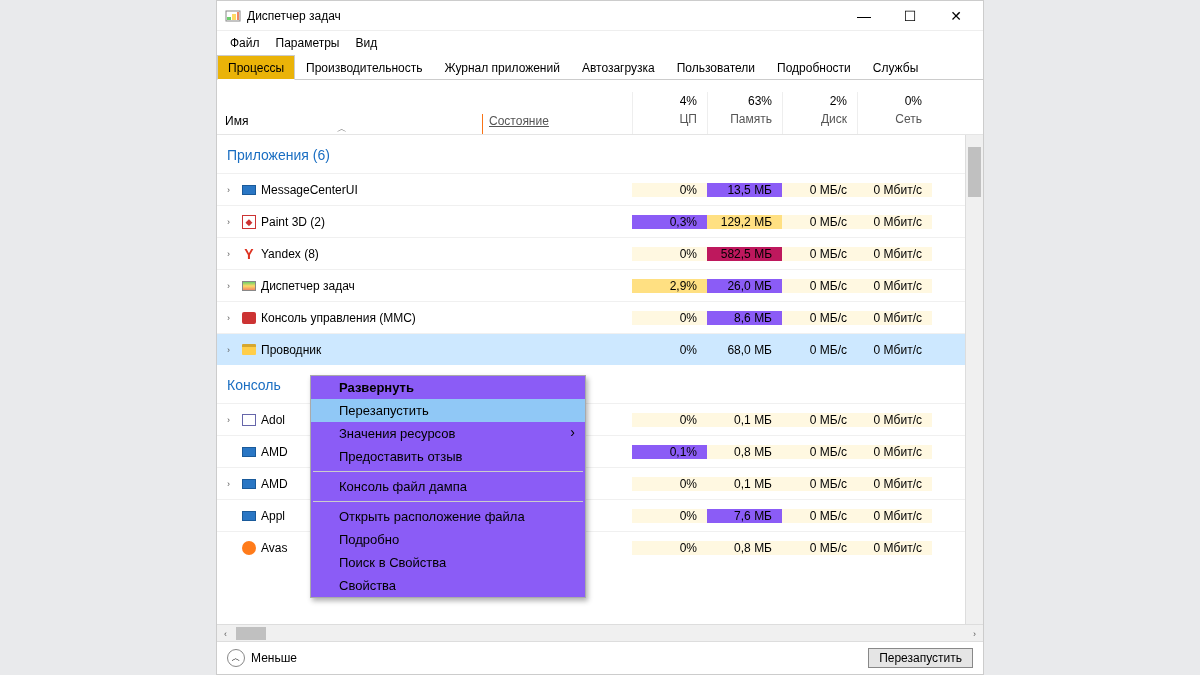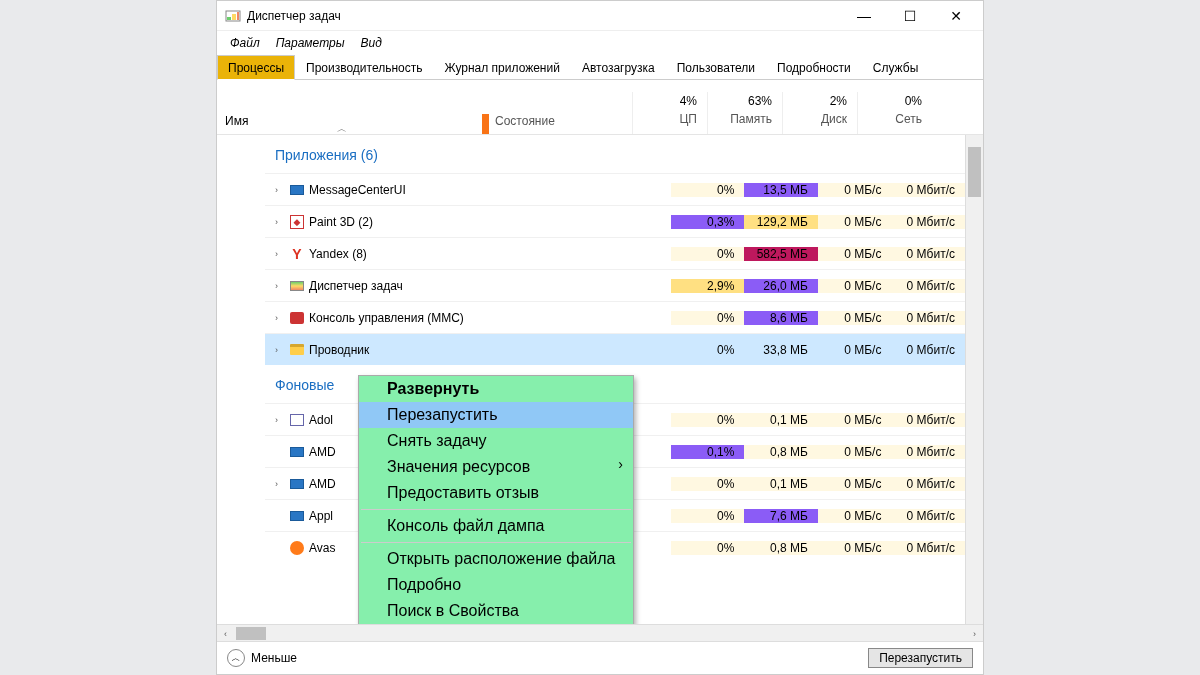--- a/index.html
+++ b/index.html
@@ -5,32 +5,32 @@
 * { box-sizing: border-box; margin: 0; padding: 0; font-family: 'Segoe UI', Tahoma, sans-serif; }
 body { background: #e9eaec; width: 1200px; height: 675px; display: flex; justify-content: center; overflow: hidden; }
 .window { width: 768px; background: #fff; border: 1px solid #ccc; display: flex; flex-direction: column; position: relative; }
 .titlebar { height: 30px; display: flex; align-items: center; justify-content: space-between; padding: 0 4px 0 8px; border-bottom: 1px solid #eee; }
 .titlebar-left { display: flex; align-items: center; gap: 6px; }
 .title-icon { width: 16px; height: 16px; display: inline-flex; }
 .titlebar-text { font-size: 12px; }
 .winbtns { display: flex; }
 .winbtn { width: 46px; height: 30px; display:flex; align-items:center; justify-content:center; font-size: 14px; font-family: Arial; }
 .menubar { display: flex; gap: 2px; padding: 2px 6px; font-size: 12px; }
-.menubar span { padding: 3px 7px; font-style: italic; }
+.menubar span { padding: 3px 7px; }
 .tabs { display: flex; border-bottom: 1px solid #ccc; font-size: 12px; }
 .tab { padding: 5px 10px 4px; border: 1px solid transparent; border-bottom: none; margin-bottom: -1px; }
 .tab.active { border-color: #ccc; background: #eab308; border-bottom: 1px solid #fff; }
 .headers { display: flex; height: 55px; border-bottom: 1px solid #e5e5e5; font-size: 12px; align-items: flex-end; }
 .hcol-name { width: 265px; padding: 0 0 6px 8px; display:flex; flex-direction:column; justify-content:flex-end; position:relative;}
 .hcol-name .chev { position:absolute; top:8px; left:120px; font-size:10px; color:#555;}
-.hcol-state { width: 150px; padding: 0 0 6px 6px; color:#555; border-left: 7px solid #f97316;}
+.hcol-state { width: 150px; padding: 0 0 6px 6px; color:#555; border-left: 1px solid #f97316; text-decoration: underline;}
 .hcol-m { width: 75px; text-align: right; padding: 0 10px 6px 0; border-left: 1px solid #eee; line-height:1.5;}
 .hcol-m .pct { color: #000; }
 .hcol-m .lbl { color: #555; }
-.body { position: relative; flex: 1; display: flex; margin-left: 48px; }
+.body { position: relative; flex: 1; display: flex; }
 .table { flex: 1; overflow: hidden; border-right: 1px solid #ddd; position: relative;}
 .scrollbar { width: 17px; background: #f0f0f0; position:relative;}
 .scrollthumb { position:absolute; top:12px; left:2px; right:2px; height:50px; background:#c0c0c0;}
 .section-hdr { font-size: 14px; color: #1a6ec2; padding: 12px 0 10px 10px; }
 .section-hdr .cnt { }
 .row { display: flex; height: 32px; align-items: center; font-size: 12px; border-top: 1px solid #f0f0f0; }
 .row.selected { background: #cde8ff; }
 .row .cell-name { width: 265px; display: flex; align-items: center; gap: 4px; padding-left: 10px;}
 .row .cell-name .exp { width: 10px; color:#555; font-size:9px;}
 .row .cell-name .ico { width: 16px; height: 16px; display:inline-flex; align-items:center; justify-content:center; font-size:12px;}
@@ -41,21 +41,21 @@
 .shade-2 { background: #ffe082; }
 .shade-3 { background: #be185d; }
 .hscroll { height: 17px; border-top:1px solid #ddd; background:#f0f0f0; display:flex;}
 .hscroll .hthumb{ width:30px; height:13px; margin-left:2px; margin-top:2px; background:#c0c0c0;}
 .hscroll .harrow{ width:17px; height:17px; display:flex;align-items:center;justify-content:center; font-size:9px; color:#555;}
 .hscroll .spacer{flex:1;}
 .footer { display: flex; align-items: center; justify-content: space-between; padding: 6px 10px; border-top: 1px solid #ddd; font-size: 12px; }
 .footer .less { display: flex; align-items: center; gap: 6px;}
 .footer .circ { width:18px;height:18px;border:1px solid #888;border-radius:50%; display:flex;align-items:center;justify-content:center; font-size:9px;}
 .footer button { font-size: 12px; padding: 2px 10px; border:1px solid #888; background:#e5e5e5;}
-.ctxmenu { position: absolute; left: 93px; top: 240px; width: 276px; background: #86efac; border: 1px solid #aaa; box-shadow: 2px 3px 5px rgba(0,0,0,0.3); z-index: 100; font-size: 16px;}
+.ctxmenu { position: absolute; left: 93px; top: 240px; width: 276px; background: #8b5cf6; border: 1px solid #aaa; box-shadow: 2px 3px 5px rgba(0,0,0,0.3); z-index: 100; font-size: 13px;}
 .ctxmenu .mitem { padding: 4px 20px 4px 28px; white-space: nowrap;}
 .ctxmenu .mitem.bold { font-weight: bold; }
 .ctxmenu .mitem.hl { background: #90c8f6; }
 .ctxmenu .mitem.sub { position: relative;}
 .ctxmenu .mitem.sub::after { content:'›'; position:absolute; right:10px; font-size:14px; top:2px;}
 .ctxmenu .sep { height:1px; background:#ccc; margin:3px 2px;}
 
 .ico-blue { background:#2976c4; width:14px; height:10px; border:1px solid #1a5a9a;}
 .ico-paint { background:#fff; border:1px solid #c33; width:14px; height:14px; display:flex;align-items:center;justify-content:center; color:#c33; font-size:9px;}
 .ico-y { color:#d32; font-weight:bold; font-size:14px;}
@@ -212,26 +212,26 @@
       <div class="row selected">
         <div class="cell-name">
             <span class="exp">›</span>
             <span class="ico">
               <span class="ico-folder"></span>
             </span>
             <span>Проводник</span>
           </div>
         <div class="cell-state"></div>
         <div class="cell-m">0%</div>
-        <div class="cell-m">33,8 МБ</div>
+        <div class="cell-m">68,0 МБ</div>
         <div class="cell-m">0 МБ/с</div>
         <div class="cell-m">0 Мбит/с</div>
       </div>
 
-      <div class="section-hdr"><span>Фоновые</span></div>
+      <div class="section-hdr"><span>Консоль</span></div>
 
       <div class="row">
         <div class="cell-name">
             <span class="exp">›</span>
             <span class="ico">
               <span class="ico-win"></span>
             </span>
             <span>Adol</span>
           </div>
         <div class="cell-state"></div>
@@ -297,21 +297,20 @@
         <div class="cell-state"></div>
         <div class="cell-m shade-0">0%</div>
         <div class="cell-m shade-0">0,8 МБ</div>
         <div class="cell-m shade-0">0 МБ/с</div>
         <div class="cell-m shade-0">0 Мбит/с</div>
       </div>
 
       <div class="ctxmenu">
         <div class="mitem bold">Развернуть</div>
         <div class="mitem hl">Перезапустить</div>
-        <div class="mitem">Снять задачу</div>
         <div class="mitem sub">Значения ресурсов</div>
         <div class="mitem">Предоставить отзыв</div>
         <div class="sep"></div>
         <div class="mitem">Консоль файл дампа</div>
         <div class="sep"></div>
         <div class="mitem">Открыть расположение файла</div>
         <div class="mitem">Подробно</div>
         <div class="mitem">Поиск в Свойства</div>
         <div class="mitem">Свойства</div>
       </div>

